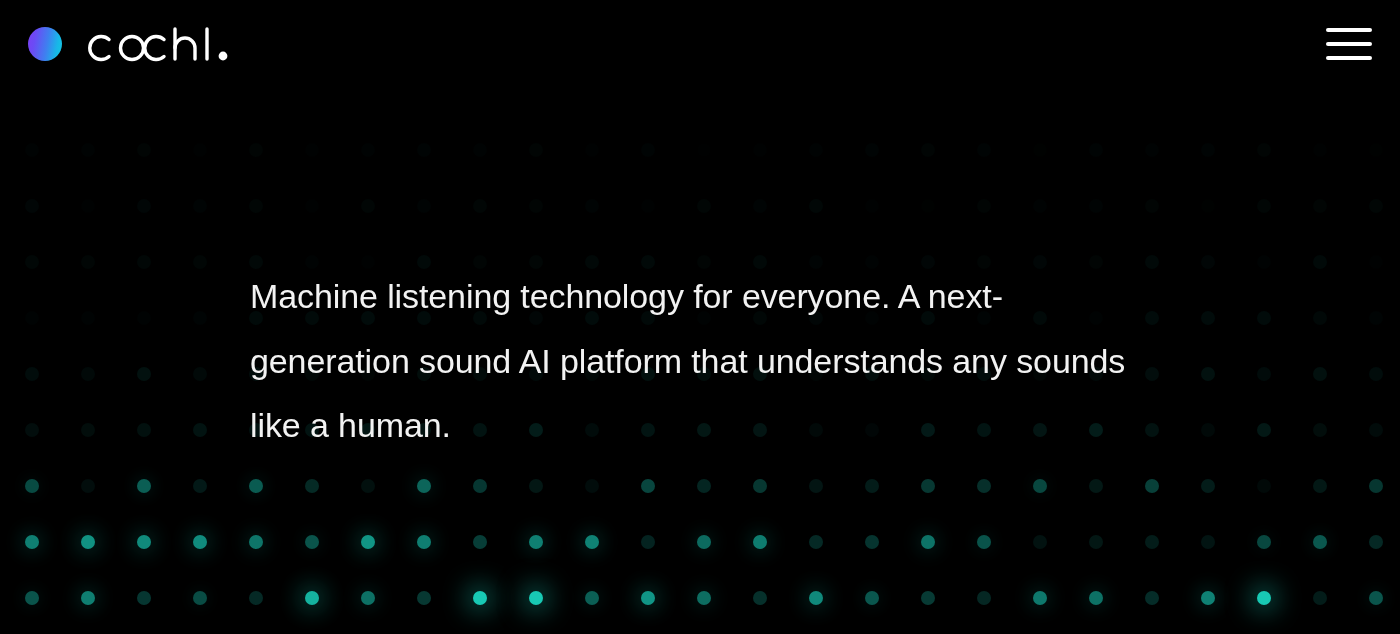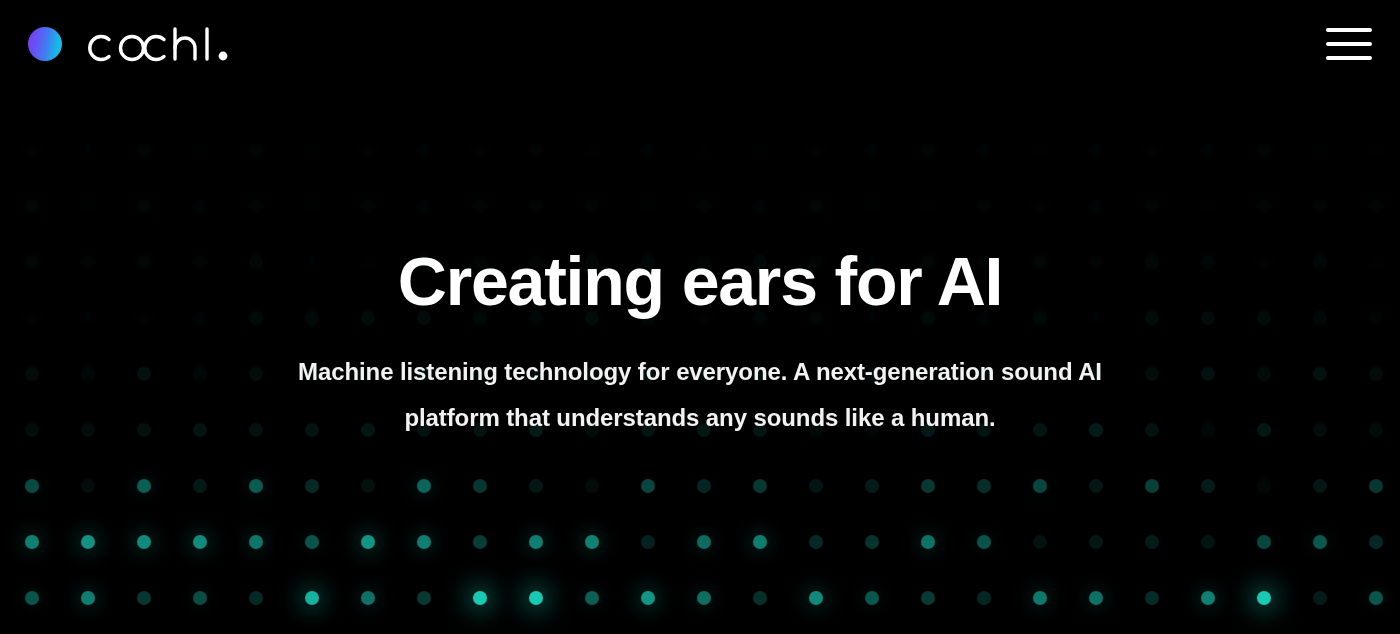--- a/index.html
+++ b/index.html
@@ -78,25 +78,24 @@
     font-size:68px;
     font-weight:700;
     color:#ffffff;
     letter-spacing:-1.2px;
     line-height:1.0;
     text-align:center;
     white-space:nowrap;
   }
   #subheadline {
     margin-top:34px;
-    font-size:24px;
-    font-weight:700;
+    font-size:34px;
+    font-weight:400;
     color:#f2f2f2;
     line-height:1.9;
-    text-align:center;
     max-width:900px;
     letter-spacing:-0.1px;
   }
 </style>
 </head>
 <body>
 
 <div id="page">
 
   <div id="dotfield">
@@ -354,17 +353,16 @@
 
     <button id="menu-btn">
       <span class="bar"></span>
       <span class="bar"></span>
       <span class="bar"></span>
     </button>
 
   </div>
 
   <div id="hero">
-    <h1 id="headline">Creating ears for AI</h1>
     <p id="subheadline">Machine listening technology for everyone. A next-generation sound AI platform that understands any sounds like a human.</p>
   </div>
 
 </div>
 
 </body></html>

